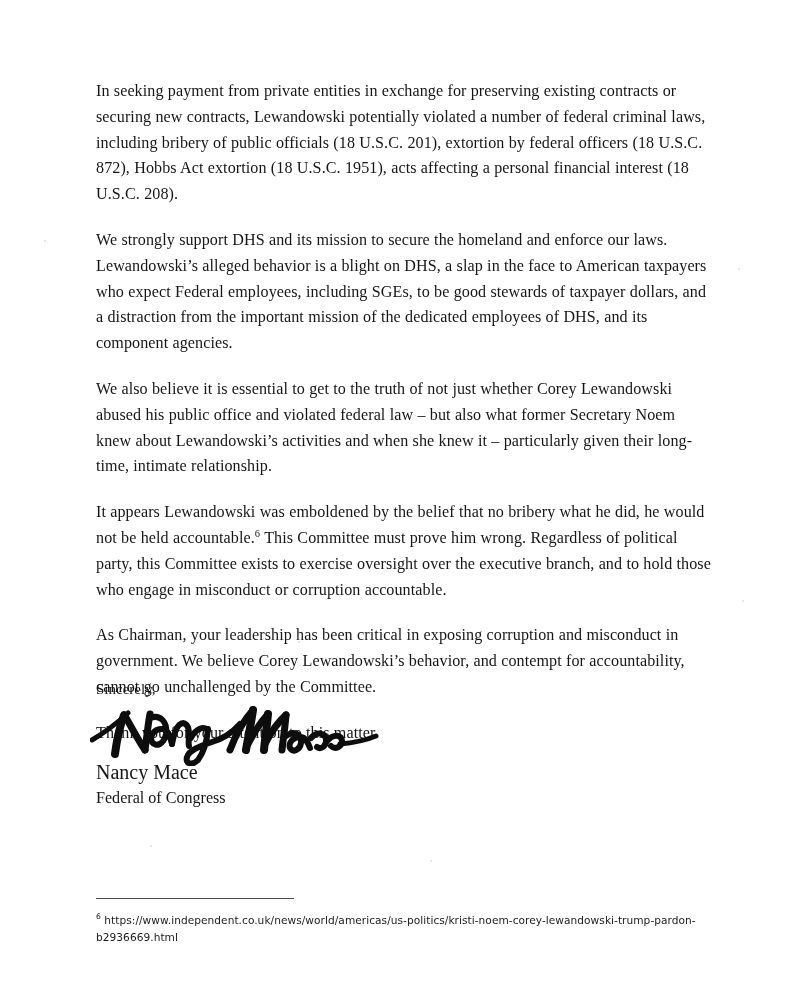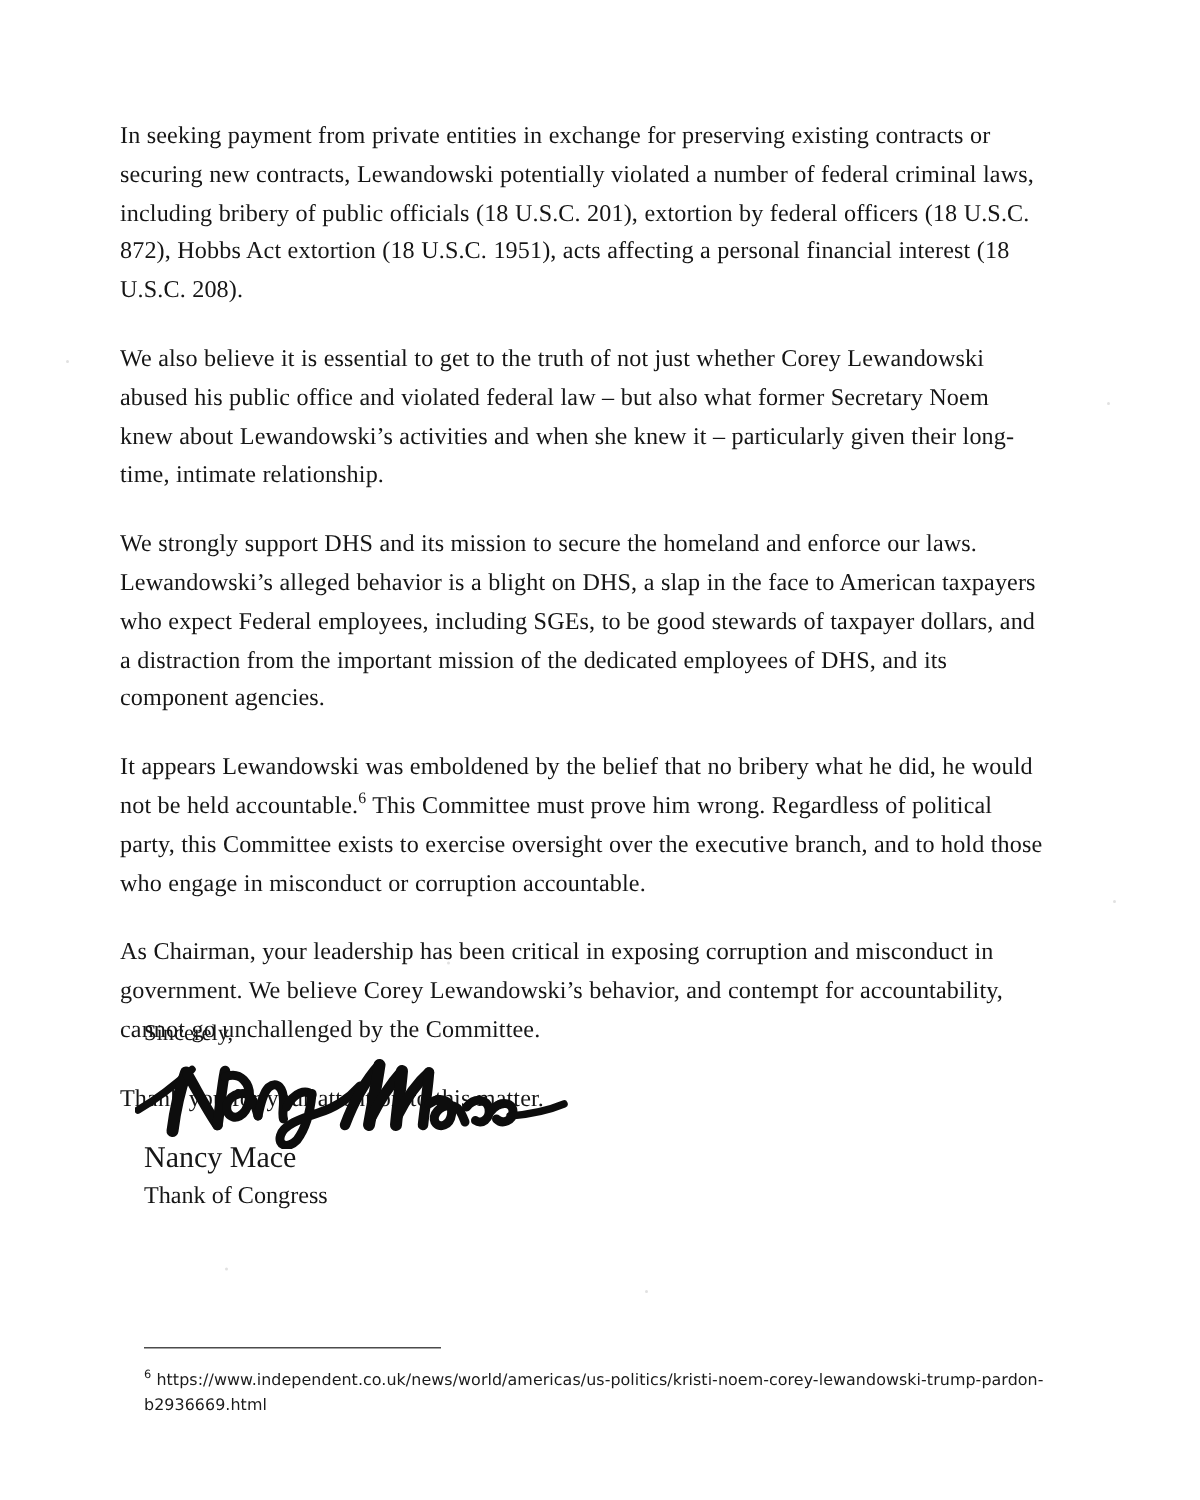--- a/index.html
+++ b/index.html
@@ -29,21 +29,21 @@
   
   .speckle {
     position: absolute;
     border-radius: 50%;
     background: #c9c9c9;
     opacity: .55;
   }
 
   .body-block {
     position: absolute;
-    left: 80px;
+    left: 96px;
     top: 78px;
     width: 616px;
   }
 
   p.para {
     margin: 0 0 20px 0;
     font-size: 16.1px;
     line-height: 25.8px;
     text-align: left;
     letter-spacing: .005em;
@@ -136,23 +136,23 @@
   <div class="speckle" style="left:738px; top:268px;  width:2px; height:2px;"></div>
   <div class="speckle" style="left:430px; top:860px;  width:2px; height:2px;"></div>
   <div class="speckle" style="left:150px; top:845px;  width:2px; height:2px;"></div>
   <div class="speckle" style="left:620px; top:408px;  width:2px; height:2px;"></div>
   <div class="speckle" style="left:298px; top:641px;  width:2px; height:2px;"></div>
 
   <div class="body-block">
 
     <p class="para">In seeking payment from private entities in exchange for preserving existing contracts or securing new contracts, Lewandowski potentially violated a number of federal criminal laws, including bribery of public officials (18 U.S.C. 201), extortion by federal officers (18 U.S.C. 872), Hobbs Act extortion (18 U.S.C. 1951), acts affecting a personal financial interest (18 U.S.C. 208).</p>
 
+    <p class="para">We strongly support DHS and its mission to secure the homeland and enforce our laws. Lewandowski’s alleged behavior is a blight on DHS, a slap in the face to American taxpayers who expect Federal employees, including SGEs, to be good stewards of taxpayer dollars, and a distraction from the important mission of the dedicated employees of DHS, and its component agencies.</p>
+
     <p class="para">We also believe it is essential to get to the truth of not just whether Corey Lewandowski abused his public office and violated federal law – but also what former Secretary Noem knew about Lewandowski’s activities and when she knew it – particularly given their long-time, intimate relationship.</p>
-
-    <p class="para">We strongly support DHS and its mission to secure the homeland and enforce our laws. Lewandowski’s alleged behavior is a blight on DHS, a slap in the face to American taxpayers who expect Federal employees, including SGEs, to be good stewards of taxpayer dollars, and a distraction from the important mission of the dedicated employees of DHS, and its component agencies.</p>
 
     <p class="para"><span>It appears Lewandowski was emboldened by the belief that no bribery what he did, he would not be held accountable.</span><sup class="fn">6</sup><span> This Committee must prove him wrong. Regardless of political party, this Committee exists to exercise oversight over the executive branch, and to hold those who engage in misconduct or corruption accountable.</span></p>
 
     <p class="para">As Chairman, your leadership has been critical in exposing corruption and misconduct in government. We believe Corey Lewandowski’s behavior, and contempt for accountability, cannot go unchallenged by the Committee.</p>
 
     <p class="para thanks">Thank you for your attention to this matter.</p>
   </div>
 
   <div class="sign-block">
     <div class="sincerely">Sincerely,</div>
@@ -191,21 +191,21 @@
           <path d="M221 40 C 227 33, 235 35, 236 41 C 237 48, 231 52, 227 49" stroke-width="6"></path>
 
           <path d="M237 43 C 244 35, 252 37, 252 43 C 252 49, 245 52, 241 48" stroke-width="6"></path>
 
           <path d="M250 46 C 262 45, 274 43, 286 38" stroke-width="5"></path>
         </g>
       </svg>
     </div>
 
     <div class="signer-name">Nancy Mace</div>
-    <div class="signer-title">Thank of Congress</div>
+    <div class="signer-title">Federal of Congress</div>
   </div>
 
   <div class="footnote-area">
     <div class="fn-rule"></div>
     <div class="fn-text"><sup>6</sup> <span>https://www.independent.co.uk/news/world/americas/us-politics/kristi-noem-corey-lewandowski-trump-pardon-b2936669.html</span></div>
   </div>
 
 </div>
 
 </body></html>

